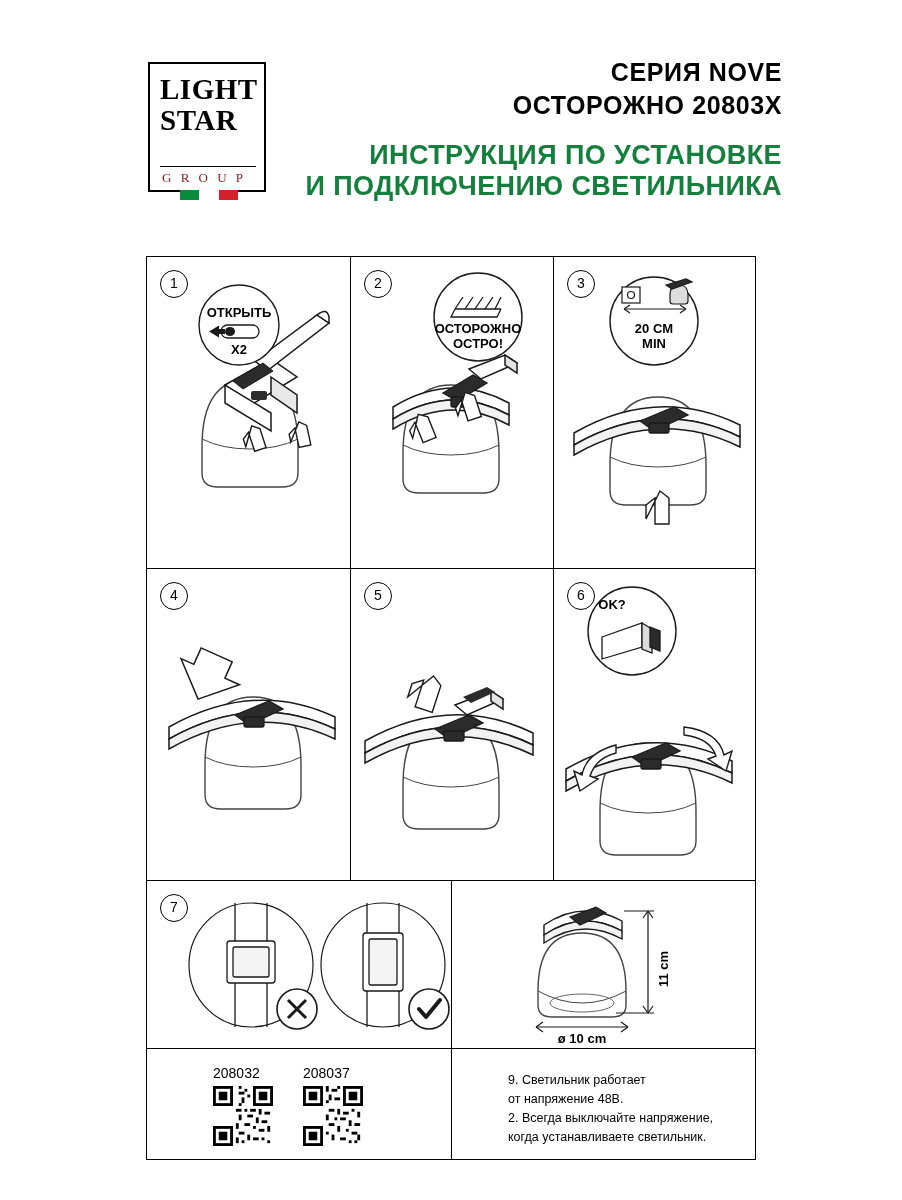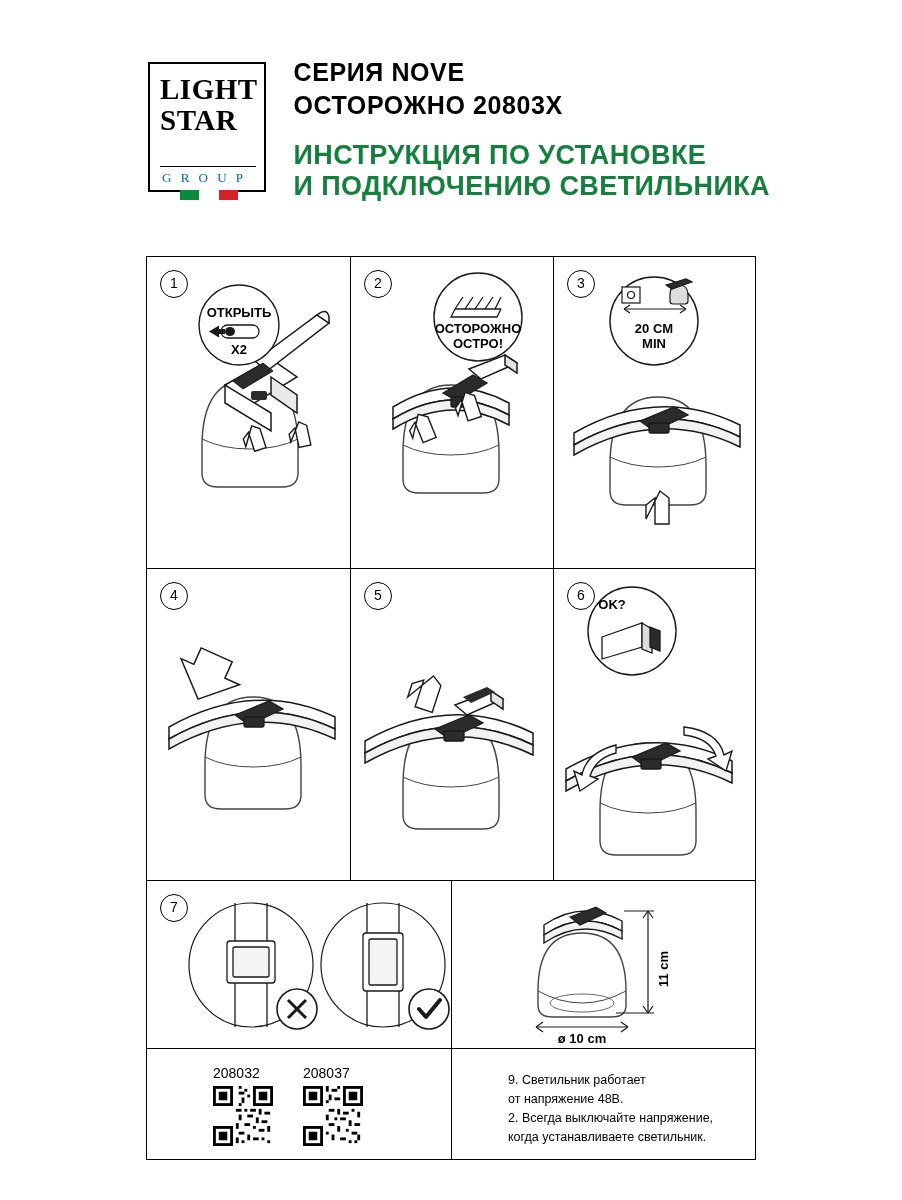--- a/index.html
+++ b/index.html
@@ -44,21 +44,21 @@
     letter-spacing: 0.5px;
     color: #000;
   }
   .logo-group {
     position: absolute;
     left: 12px;
     top: 106px;
     font-family: "Liberation Serif", serif;
     font-size: 13px;
     letter-spacing: 3px;
-    color: #0369a1;
+    color: #7f1d1d;
   }
   .logo-rule {
     position: absolute;
     left: 10px;
     top: 102px;
     width: 96px;
     height: 1px;
     background: #000;
   }
   .logo-flag {
@@ -69,22 +69,23 @@
     height: 10px;
     display: flex;
   }
   .logo-flag span { flex: 1 1 auto; }
   .flag-g { background: #0a8a3c; }
   .flag-w { background: #ffffff; }
   .flag-r { background: #d42028; }
 
   .head-lines {
     position: absolute;
-    right: 132px;
+    right: 120px;
     top: 56px;
+    text-align: right;
   }
   .head-series {
     font-size: 25px;
     font-weight: bold;
     letter-spacing: 0.6px;
     line-height: 33px;
     color: #000;
   }
   .head-art {
     font-size: 25px;

